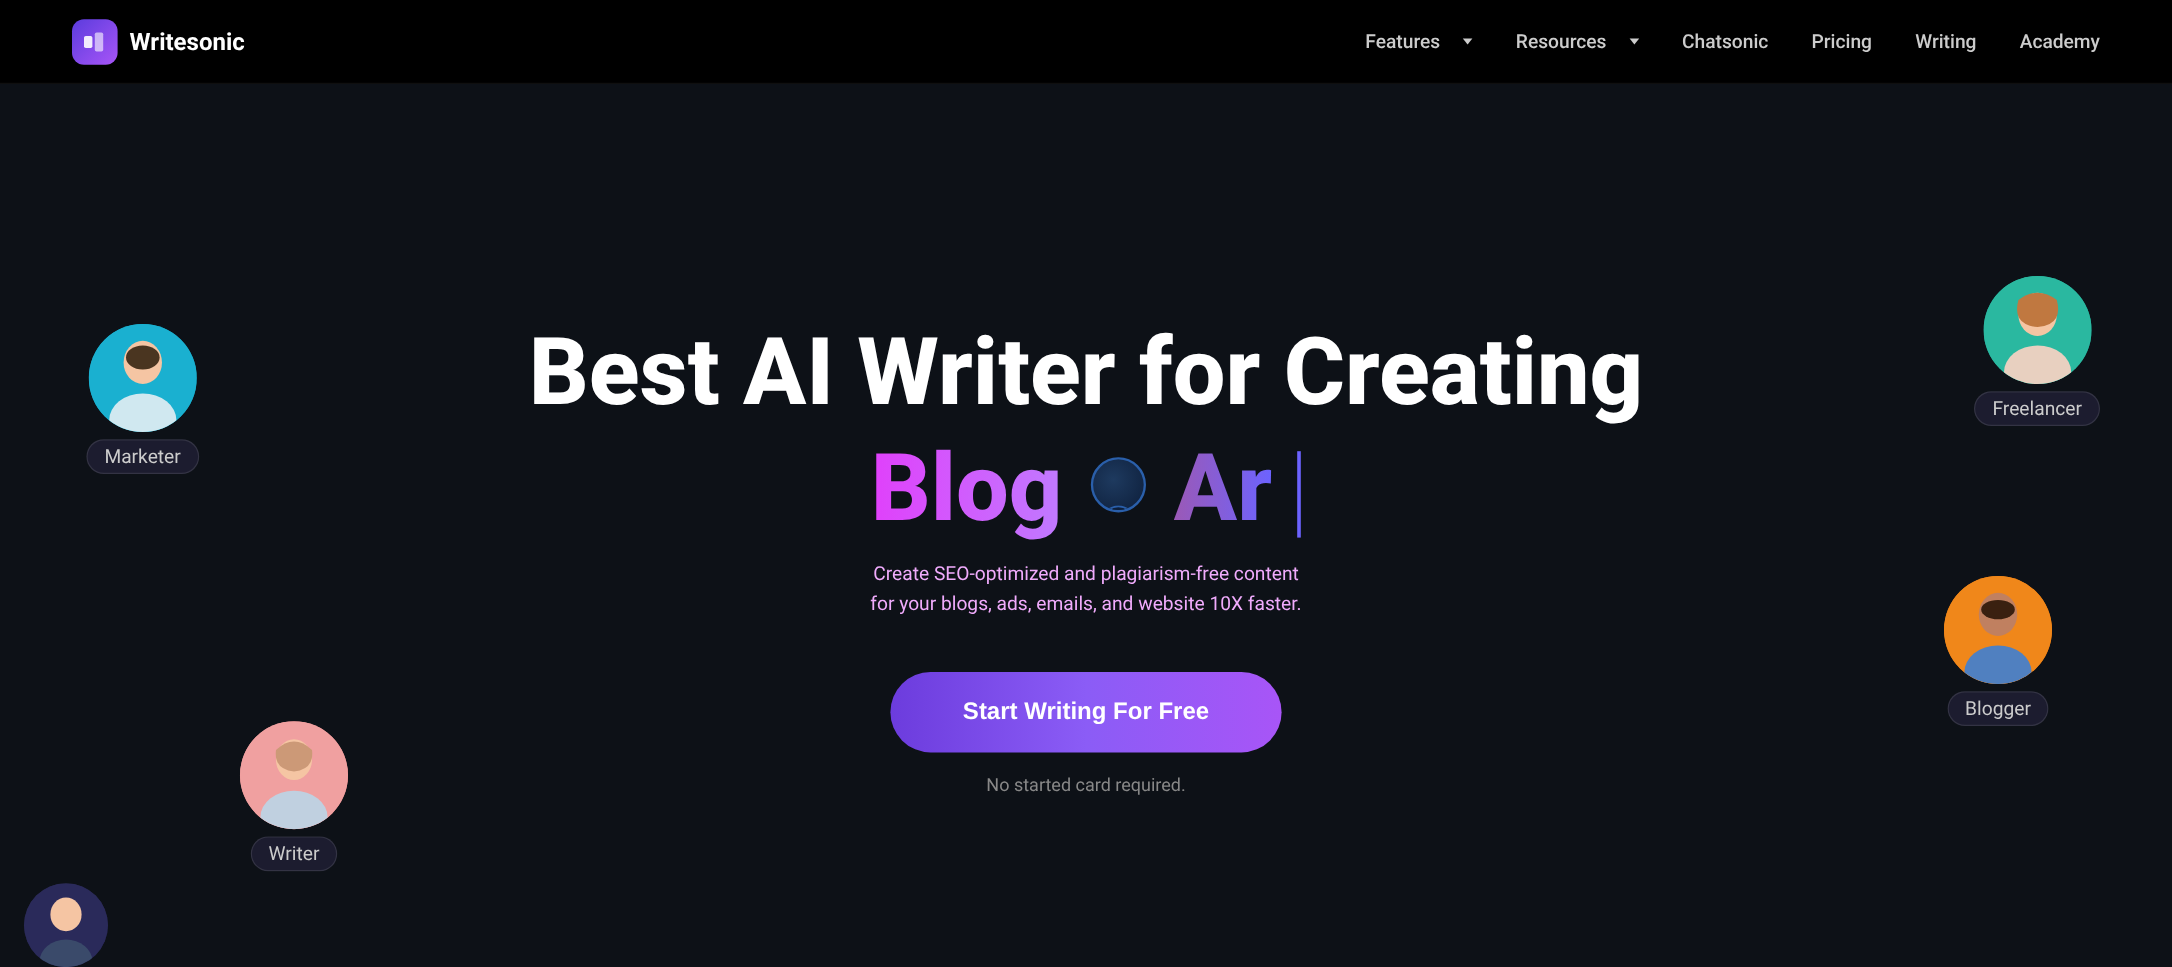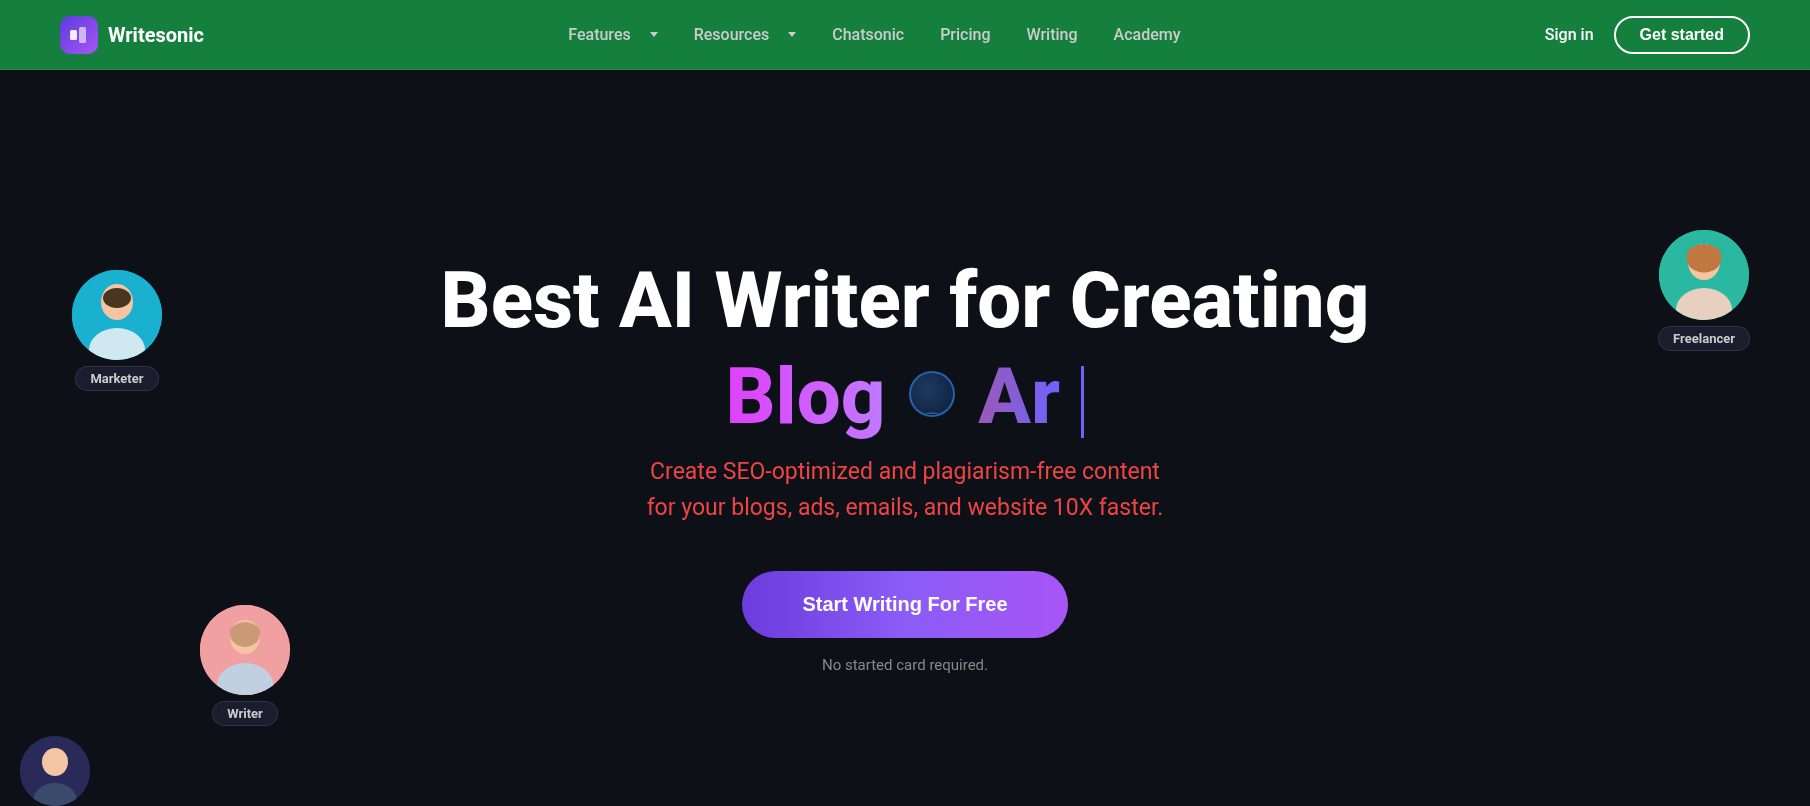--- a/index.html
+++ b/index.html
@@ -13,21 +13,21 @@
       overflow-x: hidden;
     }
 
     
     .navbar {
       display: flex;
       align-items: center;
       justify-content: space-between;
       padding: 0 60px;
       height: 70px;
-      background-color: #15803d;
+      background-color: #000000;
       border-bottom: 1px solid rgba(255,255,255,0.06);
     }
 
     .nav-logo {
       display: flex;
       align-items: center;
       gap: 10px;
       text-decoration: none;
     }
 
@@ -168,22 +168,22 @@
       background: radial-gradient(circle at 40% 40%, #1e3a5f, #0d1e3a);
       border: 2px solid #2a5faa;
       vertical-align: middle;
       margin: 0 4px;
       position: relative;
       top: -8px;
       overflow: hidden;
     }
 
     .hero-subtitle {
-      font-size: 23px;
-      color: #ef4444;
+      font-size: 16px;
+      color: #f0abfc;
       line-height: 1.6;
       max-width: 600px;
       margin-bottom: 44px;
     }
 
     .cta-button {
       background: linear-gradient(90deg, #6c3cdd, #8b5cf6, #a855f7);
       color: #ffffff;
       border: none;
       border-radius: 50px;
@@ -217,23 +217,23 @@
       display: flex;
       align-items: center;
       justify-content: center;
     }
 
     .avatar-label {
       background: rgba(30, 30, 50, 0.9);
       border: 1px solid rgba(255,255,255,0.1);
       border-radius: 20px;
       padding: 4px 14px;
-      font-size: 13px;
+      font-size: 16px;
       color: #cccccc;
-      font-weight: 700;
+      font-weight: 400;
     }
 
     
     .avatar-marketer {
       left: 72px;
       top: 200px;
     }
 
     .avatar-marketer .avatar-circle {
       background: linear-gradient(135deg, #1ab0d0, #0e8fa8);
@@ -317,24 +317,20 @@
       <span>Pricing</span>
     </a>
     <a class="nav-link" href="#">
       <span>Writing</span>
     </a>
     <a class="nav-link" href="#">
       <span>Academy</span>
     </a>
   </div>
 
-  <div class="nav-actions">
-    <a class="signin-link" href="#">Sign in</a>
-    <button class="get-started-btn">Get started</button>
-  </div>
 </nav>
 
 <section class="hero">
 
   <div class="avatar-card avatar-marketer">
     <div class="avatar-circle">
       <svg class="person-svg" viewBox="0 0 90 90" xmlns="http://www.w3.org/2000/svg">
         <rect width="90" height="90" fill="#1ab0d0"></rect>
         <ellipse cx="45" cy="32" rx="16" ry="18" fill="#f5c5a3"></ellipse>
         <ellipse cx="45" cy="80" rx="28" ry="22" fill="#d0e8f0"></ellipse>
@@ -371,20 +367,31 @@
       <svg class="person-svg" viewBox="0 0 90 90" xmlns="http://www.w3.org/2000/svg">
         <rect width="90" height="90" fill="#2ab8a0"></rect>
         <ellipse cx="45" cy="32" rx="16" ry="18" fill="#f5c5a3"></ellipse>
         <ellipse cx="45" cy="80" rx="28" ry="22" fill="#e8d0c0"></ellipse>
         <path d="M29 20 Q45 8 61 20 Q65 35 55 40 Q45 45 35 40 Q25 35 29 20Z" fill="#c07840"></path>
       </svg>
     </div>
     <span class="avatar-label">Freelancer</span>
   </div>
 
+  <div class="avatar-card avatar-blogger">
+    <div class="avatar-circle">
+      <svg class="person-svg" viewBox="0 0 90 90" xmlns="http://www.w3.org/2000/svg">
+        <rect width="90" height="90" fill="#f0871a"></rect>
+        <ellipse cx="45" cy="32" rx="16" ry="18" fill="#c08060"></ellipse>
+        <ellipse cx="45" cy="80" rx="28" ry="22" fill="#5080c0"></ellipse>
+        <ellipse cx="45" cy="28" rx="14" ry="8" fill="#3a2010"></ellipse>
+      </svg>
+    </div>
+    <span class="avatar-label">Blogger</span>
+  </div>
 
   <h1 class="hero-title-line1">Best AI Writer for Creating</h1>
 
   <h1 class="hero-title-line2">
     <span class="blog-text">Blog</span>
     <span> </span>
     
     <span class="ai-icon-inline">
       <svg width="30" height="30" viewBox="0 0 30 30" xmlns="http://www.w3.org/2000/svg">
         <circle cx="15" cy="15" r="14" fill="#0d1e3a" stroke="#2a5faa" stroke-width="1.5"></circle>

